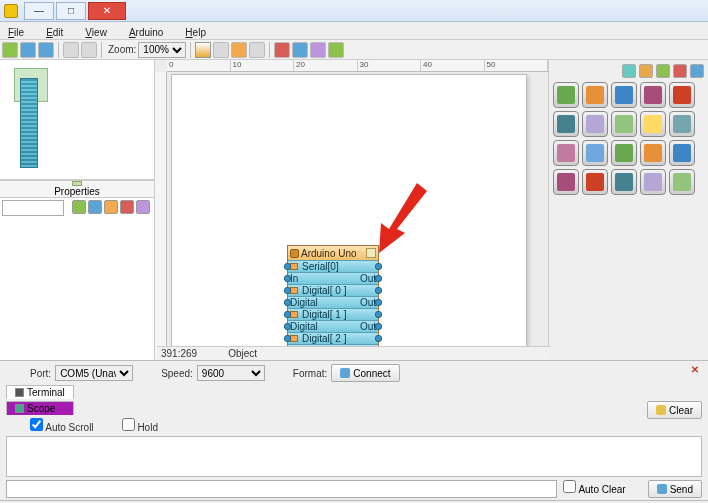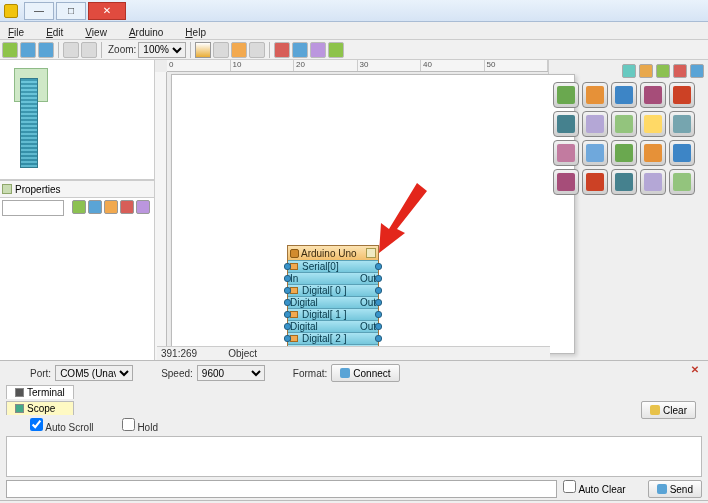--- a/index.html
+++ b/index.html
@@ -30,35 +30,35 @@
 
   
   .main { display:flex; height:300px; }
 
   .left-pane { width:155px; border-right:1px solid #ccc; display:flex; flex-direction:column; }
   .thumb-area { height:120px; background:#fff; border-bottom:1px solid #ccc; padding:6px; position:relative; }
   .thumb-shadow { position:absolute; left:14px; top:8px; width:34px; height:34px; background:#cfe8c7; border:1px solid #8fbb87; }
   .thumb-comp  { position:absolute; left:20px; top:18px; width:18px; height:90px; background:linear-gradient(#6cc6db,#3a94ad); border:1px solid #317a8d; }
   .thumb-comp::before{content:"";position:absolute;inset:0;background:repeating-linear-gradient(#2f8aa3 0 2px,#6cc6db 2px 4px);opacity:.7}
 
-  .props-tab { height:18px; border-top:1px solid #ccc; border-bottom:1px solid #ccc; background:#f5f5f5; display:flex; align-items:center;}
+  .props-tab { height:18px; border-top:1px solid #ccc; border-bottom:1px solid #ccc; background:#f5f5f5; display:flex; align-items:center;flex-direction:column;}
   .props-tab .mini{width:10px;height:10px;background:#c9dcb2;border:1px solid #8fa76b;margin:0 3px 0 2px;}
   .props-body { flex:1; background:#fff; position:relative; }
   .props-input { position:absolute; left:2px; top:2px; width:62px; height:16px; border:1px solid #aaa; }
   .props-icons { position:absolute; left:72px; top:2px; display:flex; gap:2px; }
   .pi { width:14px;height:14px;border:1px solid #999;border-radius:2px; }
   .pi.a{background:#8cc152}.pi.b{background:#5aa4d6}.pi.c{background:#f2a94f}.pi.d{background:#d75e58}.pi.e{background:#bb96de}
 
   
   .canvas-wrap { flex:1; position:relative; background:#ececec; }
   .ruler-top { position:absolute; top:0; left:12px; right:0; height:12px; background:#f5f5f5; border-bottom:1px solid #bbb; display:flex; }
   .rt-tick { position:relative; flex:1; border-right:1px solid #ccc; }
   .rt-tick::after{content:attr(data-n);position:absolute;left:2px;top:0;color:#555;font-size:8px}
   .ruler-left { position:absolute; top:12px; left:0; width:12px; bottom:0; background:#f5f5f5; border-right:1px solid #bbb; }
-  .page { position:absolute; top:14px; left:16px; width:404px; height:280px; background:#fff; border:1px solid #bbb; box-shadow:2px 2px 4px rgba(0,0,0,.15);
+  .page { position:absolute; top:14px; left:16px; width:356px; height:280px; background:#fff; border:1px solid #bbb; box-shadow:2px 2px 4px rgba(0,0,0,.15);
           background-image:radial-gradient(#d5d5d5 0.6px,transparent 0.6px); background-size:6px 6px; }
   .coord { position:absolute; left:2px; bottom:0; height:14px; font-size:9px; color:#333; background:#f1f1f1; border-top:1px solid #ccc; width:100%; padding:1px 4px; display:flex; gap:31px; }
 
   
   .arduino { position:absolute; left:115px; top:170px; width:92px; background:#f7d8a2; border:1px solid #a0743c; }
   .arduino .hdr { background:linear-gradient(#fce3b2,#f2bf6d); height:14px; display:flex; align-items:center; font-size:8px; color:#3a2a10; padding:0 2px;}
   .arduino .hdr .chip{width:9px;height:9px;background:#d18b2e;border:1px solid #8b5a14;border-radius:2px;margin-right:2px;}
   .arduino .hdr .edit{margin-left:auto;width:10px;height:10px;background:#efeac2;border:1px solid #a89a4e;}
   .row { height:12px; background:linear-gradient(#a9e3f2,#75c7dc); border-top:1px solid #5aa1b7; display:flex; align-items:center; font-size:7px; color:#063748; position:relative; }
   .row .dot-l, .row .dot-r { width:7px;height:7px;background:#3893c9;border:1px solid #245f82;border-radius:3px;position:absolute;top:2px; }
@@ -84,26 +84,26 @@
   .pal.c10::after{background:#76a5af}.pal.c11::after{background:#c27ba0}.pal.c12::after{background:#6fa8dc}
 
   
   .bottom { border-top:1px solid #bbb; background:#efefef; padding:3px 6px 2px; height:140px; display:flex; flex-direction:column; gap:3px; position:relative; }
   .brow { display:flex; align-items:center; gap:4px; }
   .brow label { color:#333;margin-left:24px; }
   .sel { height:16px; border:1px solid #aaa; font-size:10px; }
   .btn { height:18px; border:1px solid #aaa; background:linear-gradient(#fdfdfd,#e4e4e4); padding:0 8px; display:inline-flex;align-items:center;gap:3px;border-radius:2px; }
   .btn .bi{width:10px;height:10px;border-radius:2px;}
   .tabs { display:flex; gap:2px;flex-direction:column; }
-  .tab { padding:1px 8px; background:#fef9c3; border:1px solid #bbb; border-bottom:none; font-size:10px; display:flex;align-items:center;gap:3px;}
+  .tab { padding:1px 8px; background:#a21caf; border:1px solid #bbb; border-bottom:none; font-size:10px; display:flex;align-items:center;gap:3px;}
   .tab .ti{width:9px;height:9px;border:1px solid #888;background:#555;}
   .tab.active{background:#fff}
   .logarea { flex:1; background:#fff; border:1px solid #bbb; }
   .close-x{position:absolute;right:6px;top:3px;width:14px;height:14px;color:#c0392b;font-weight:bold;text-align:center;line-height:12px;}
-  .clear-right{position:absolute;right:12px;top:40px}
+  .clear-right{position:absolute;right:6px;top:40px}
   .foot { display:flex; align-items:center; gap:6px; }
   .foot .right { margin-left:auto; display:flex; gap:22px; }
 
   .status { height:18px; border-top:1px solid #bbb; background:#efefef; text-align:right; padding:2px 6px; color:#29537a; }
 </style>
 </head>
 <body>
 
 <div class="titlebar">
   <div class="title-icon"></div>

